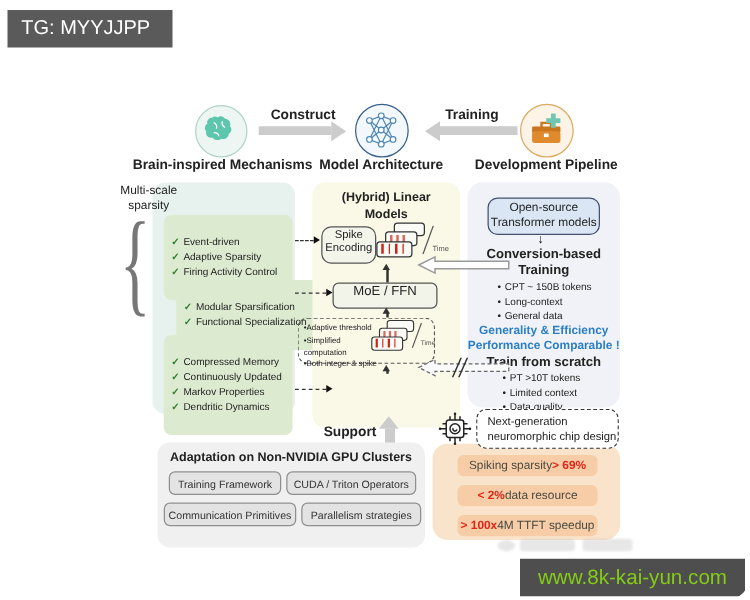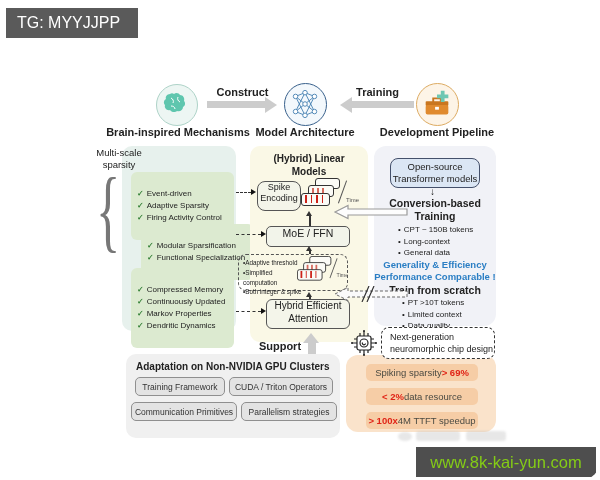--- a/index.html
+++ b/index.html
@@ -173,23 +173,20 @@
         <i></i>
         <i></i>
       </div>
     <div class="slash"></div>
     <span class="time">Time</span>
   </div>
 
   <div class="abs tri-u" style="left:306px;top:292px;"></div>
   <div class="abs vline" style="left:309px;top:296px;height:3px;"></div>
 
-  <div class="abs midbox" style="left:266px;top:299px;width:82px;height:28px;font-size:10px;line-height:1.25;border-radius:6px;">
-    <div><span>Hybrid Efficient</span><br><span>Attention</span></div>
-  </div>
 
   <div class="abs dash-line" style="left:236px;top:192px;width:15px;"></div>
   <div class="abs tri-r-sm" style="left:251px;top:189px;"></div>
   <div class="abs dash-line" style="left:236px;top:234px;width:25px;"></div>
   <div class="abs tri-r-sm" style="left:261px;top:231px;"></div>
   <div class="abs dash-line" style="left:236px;top:311px;width:25px;"></div>
   <div class="abs tri-r-sm" style="left:261px;top:308px;"></div>
 
   <div class="abs b" style="left:255px;top:340px;width:50px;font-size:11px;text-align:center;">Support</div>
   <div class="abs tri-up-big" style="left:303px;top:333px;"></div>

